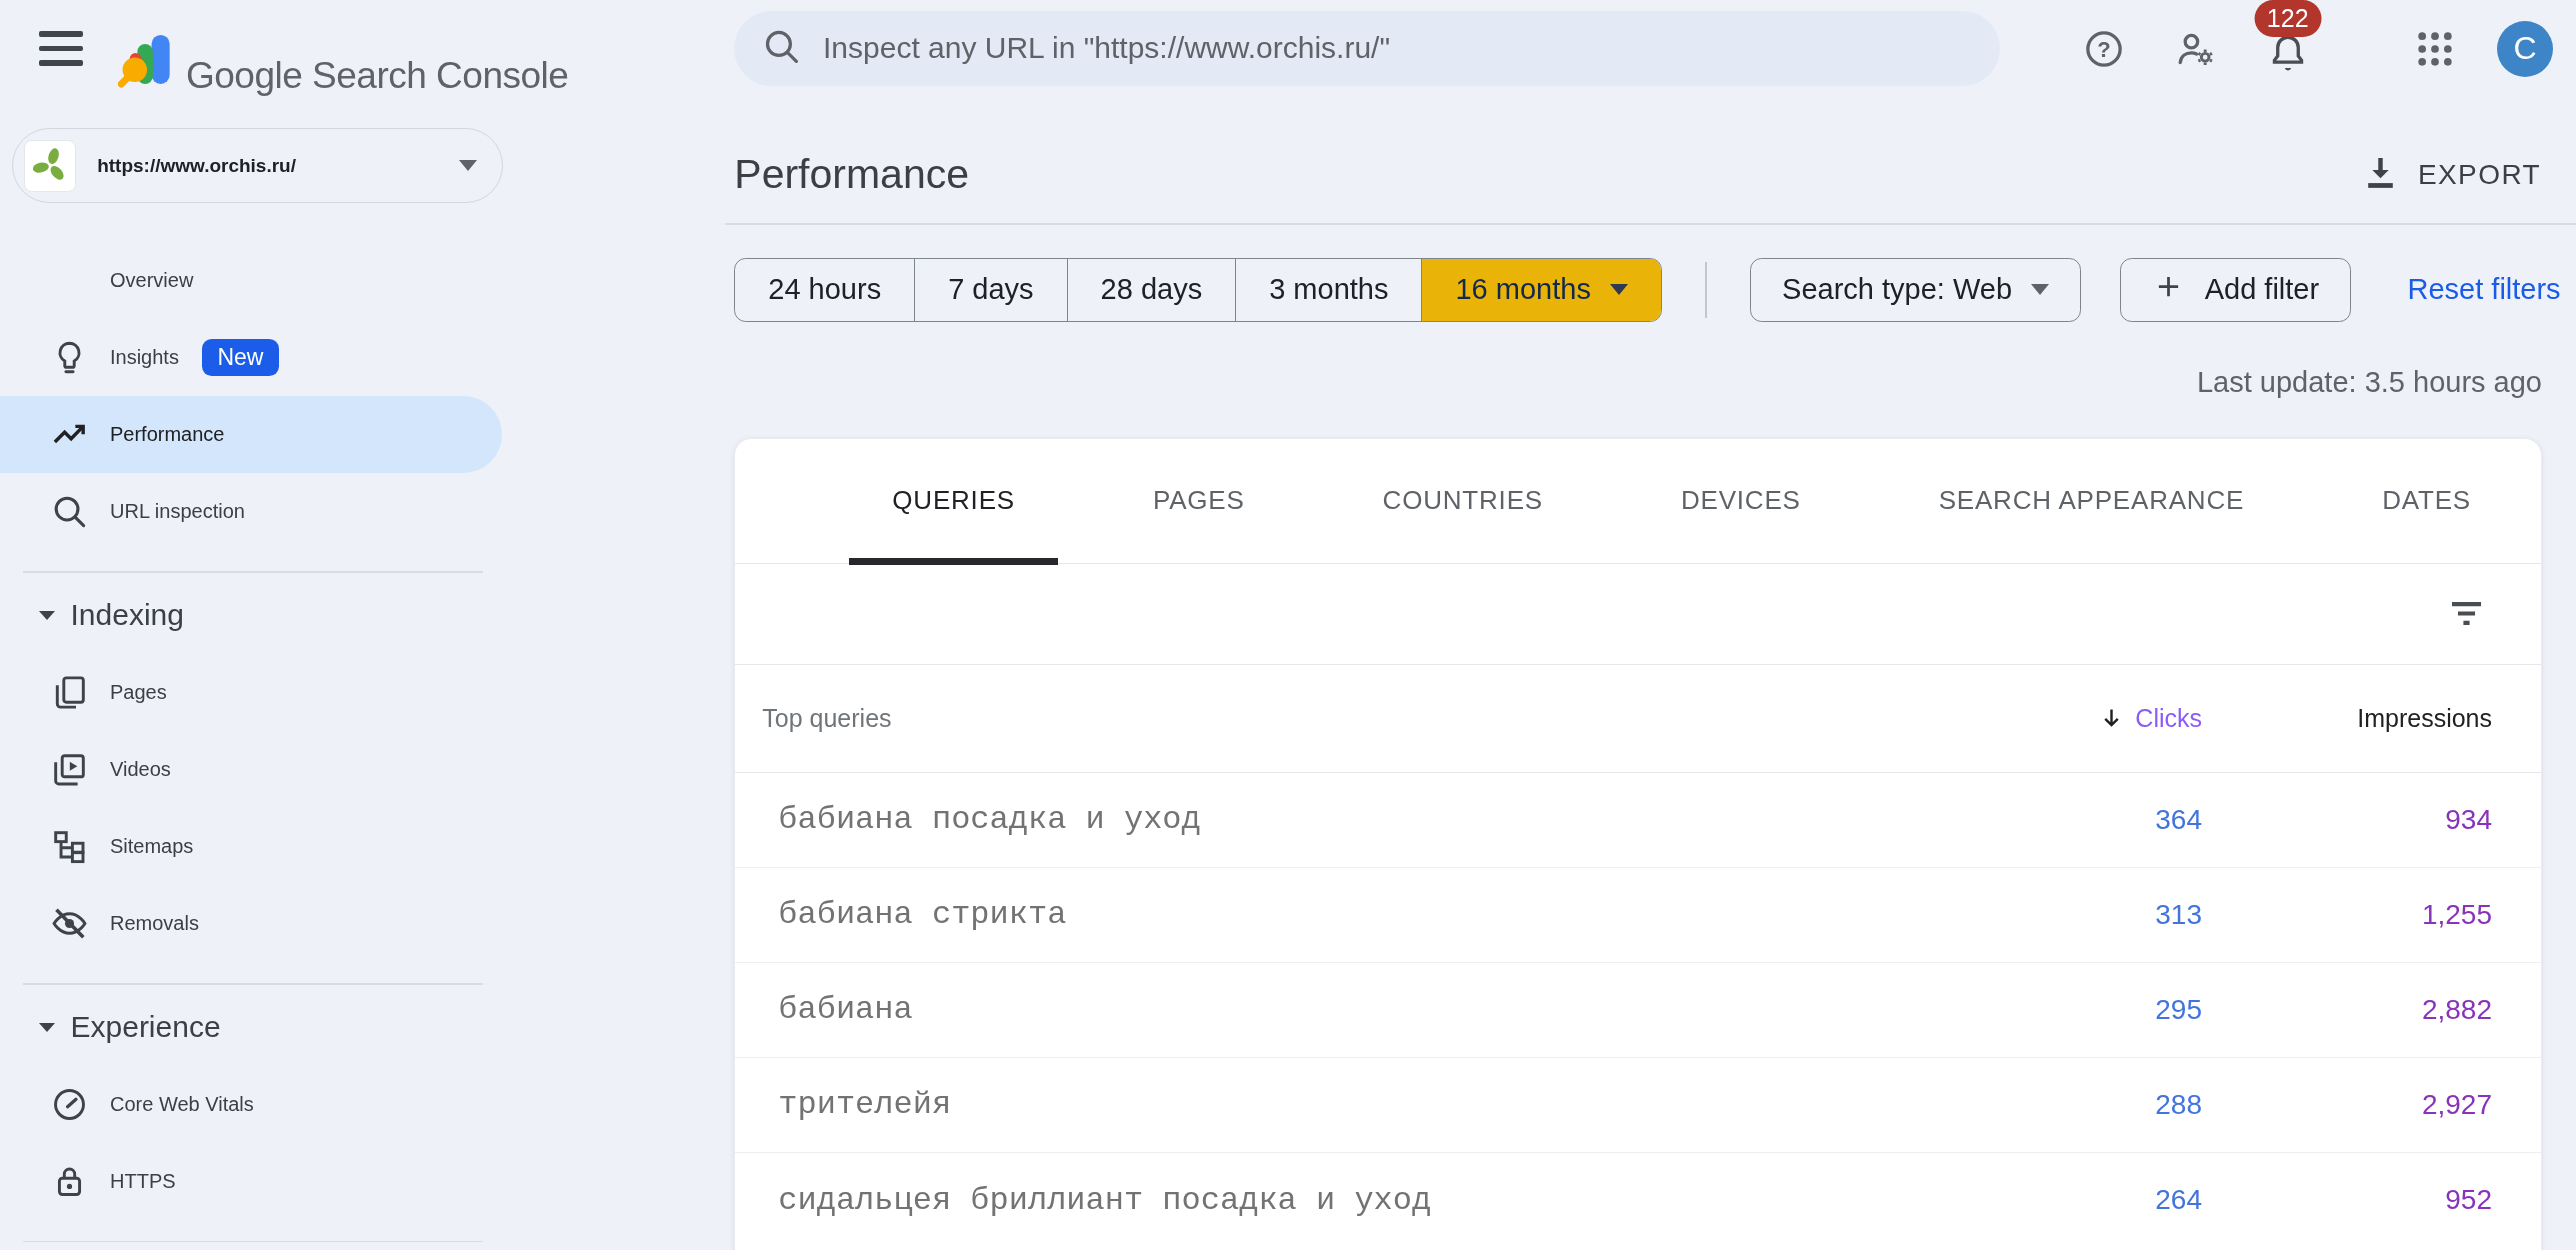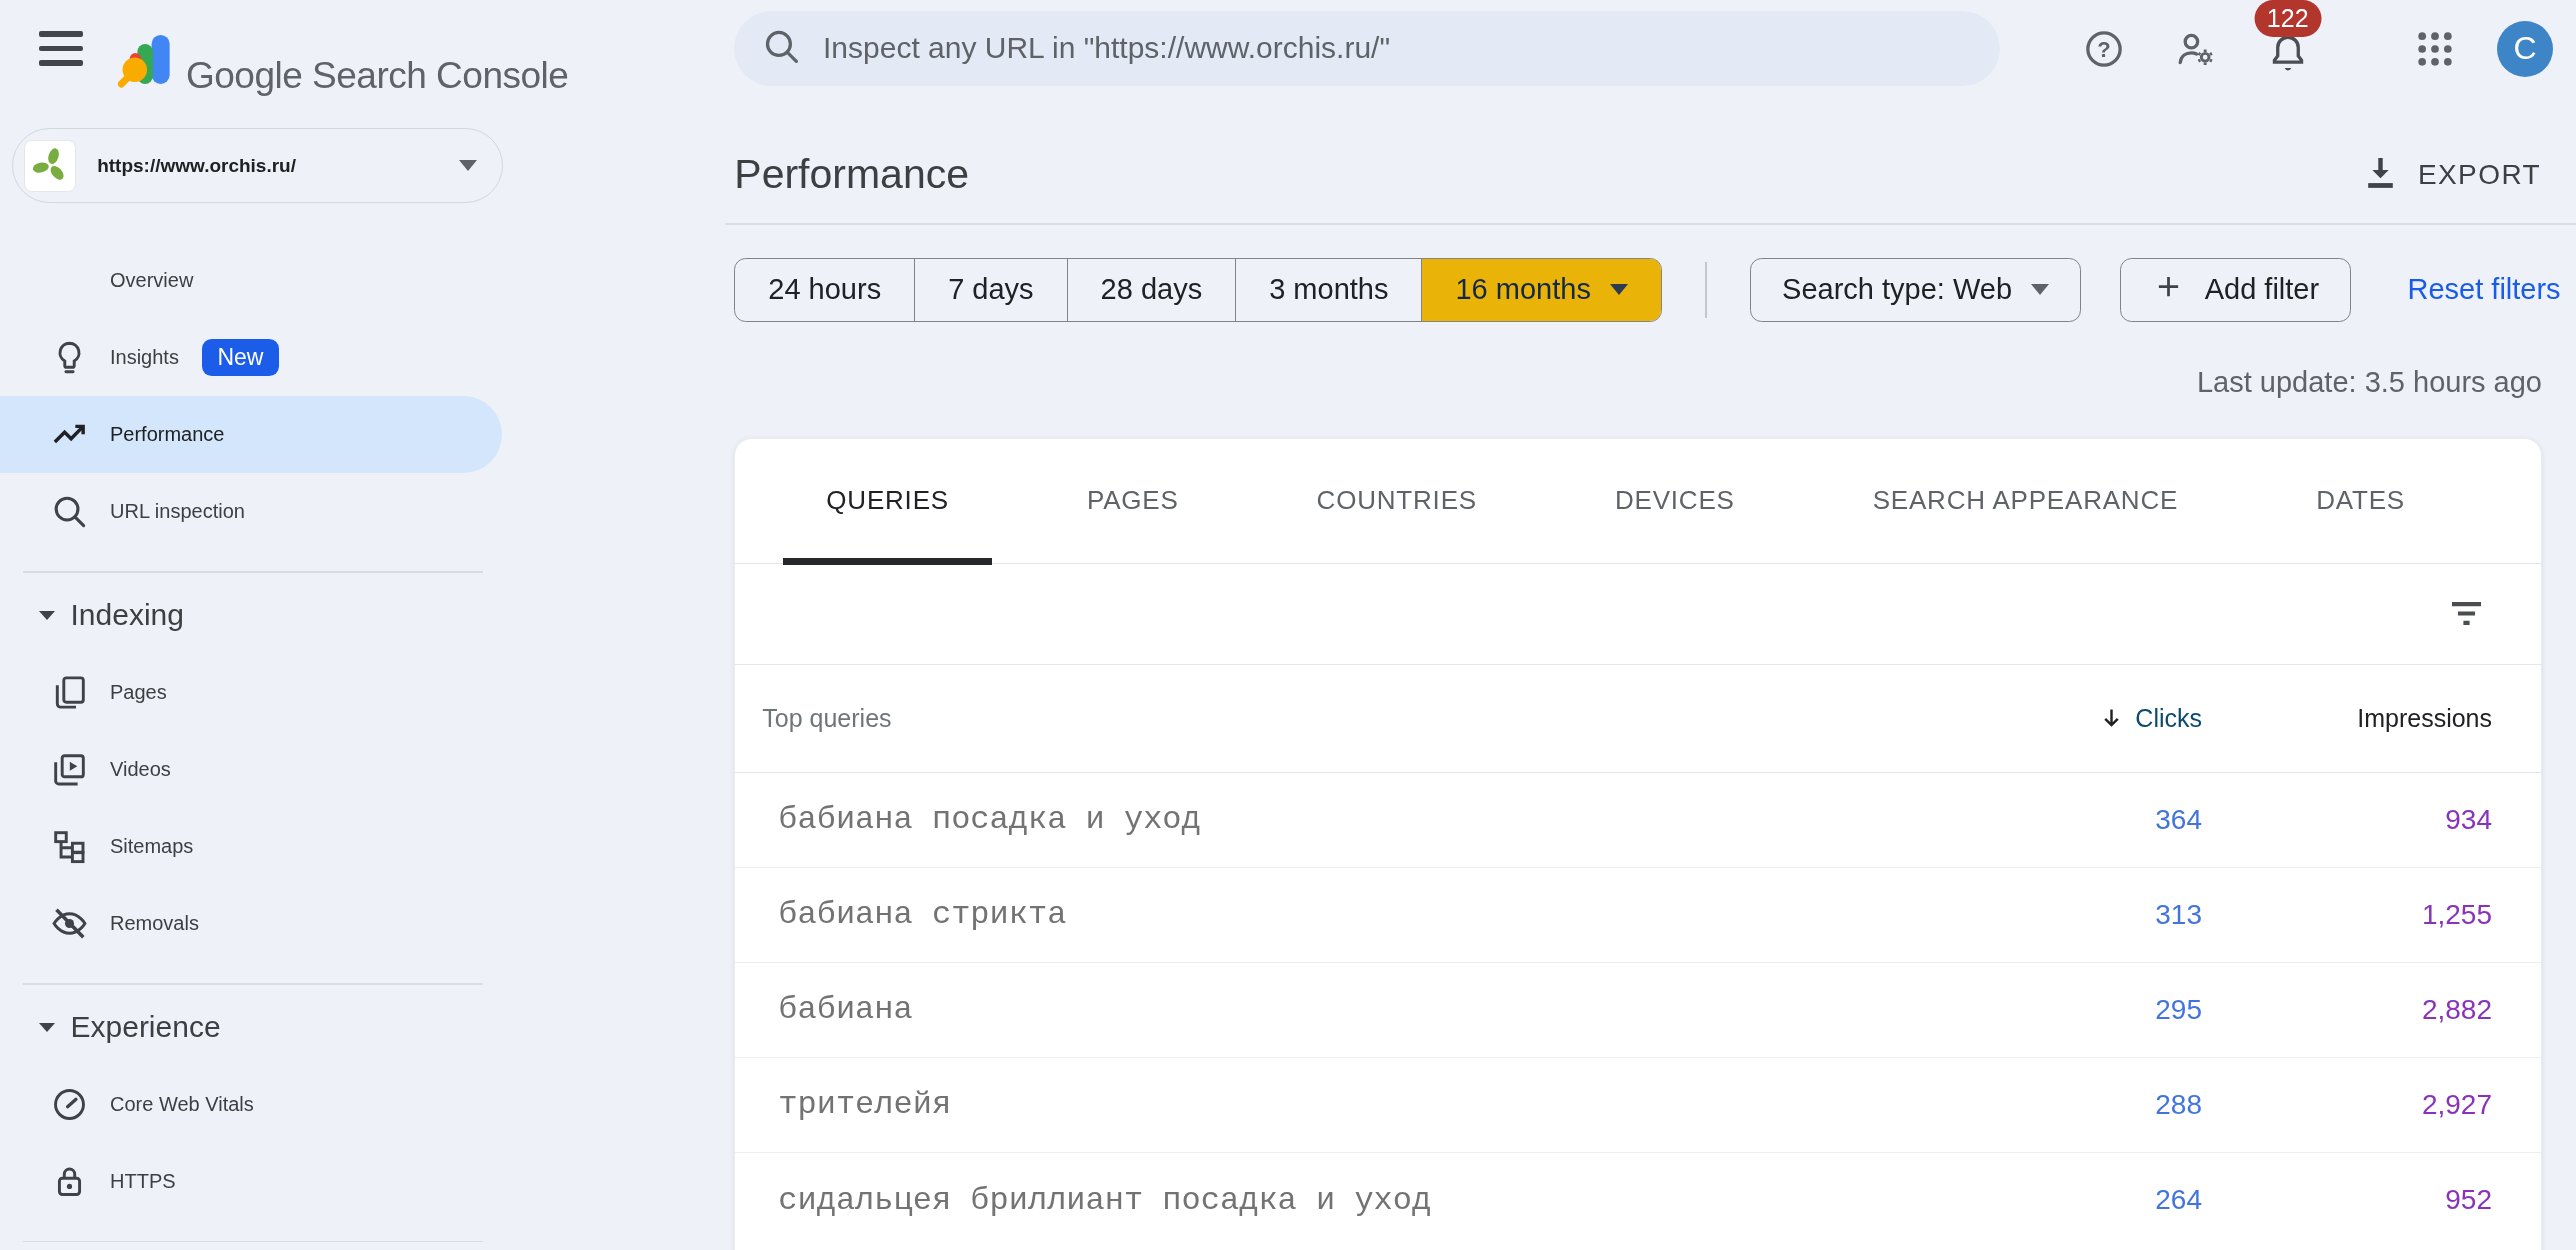--- a/index.html
+++ b/index.html
@@ -75,35 +75,35 @@
   .btn-outline { height: 64px; border: 1.9px solid #7f848a; border-radius: 11.6px; padding: 0 31px;
     display: flex; align-items: center; gap: 19.3px; font-size: 29px; color: #202124;
     margin-right: 27px; cursor: pointer; background: transparent; }
   .reset-link { margin-left: 17.4px; font-size: 29px; font-weight: 500; color: #1a5ce8; cursor: pointer; }
 
   .last-update { margin-top: 44px; text-align: right; padding-right: 34px; font-size: 29px; color: #5f6368; }
 
   .card { margin: 39px 34px 0 19.3px; background: #fff; border: 1px solid #e9ebee;
     border-bottom: none; border-radius: 17.4px 17.4px 0 0; height: 821px;
     box-shadow: 0 1.9px 5.8px rgba(60,64,67,0.10); }
-  .tabs { height: 125px; display: flex; align-items: stretch; padding-left: 48px; gap: 52px;
+  .tabs { height: 125px; display: flex; align-items: stretch; padding-left: 114px; gap: 52px;
     border-bottom: 1.9px solid #e4e6e9; }
   .tab { display: flex; align-items: center; padding: 0 43px; font-size: 26px; letter-spacing: 0.8px;
     font-weight: 500; color: #5f6368; position: relative; cursor: pointer; white-space: nowrap; }
   .tab.active { color: #202124; }
   .tab.active::after { content: ""; position: absolute; left: 0; right: 0; bottom: -1.9px; height: 6.8px; background: #26282b; }
 
   .card-toolbar { height: 101px; display: flex; align-items: center; justify-content: flex-end;
     padding-right: 50px; border-bottom: 1.9px solid #e4e6e9; }
   .filter-icon-btn { width: 50px; height: 50px; display: flex; align-items: center; justify-content: center; cursor: pointer; }
 
   .thead { height: 108px; display: flex; align-items: center; padding: 0 49px 0 27px;
     border-bottom: 1.9px solid #e4e6e9; }
   .th-query { flex: 1; font-size: 25px; color: #70757a; }
-  .th-clicks { width: 271px; text-align: right; font-size: 25px; font-weight: 500; color: #0c4a6e;
+  .th-clicks { width: 271px; text-align: right; font-size: 25px; font-weight: 500; color: #8b5cf6;
     display: flex; justify-content: flex-end; align-items: flex-end; gap: 9.7px; cursor: pointer; }
   .th-impr { width: 290px; text-align: right; font-size: 25px; color: #202124; cursor: pointer; }
 
   .trow { height: 95px; display: flex; align-items: center; padding: 0 49px 0 43px;
     border-bottom: 1.9px solid #edeef0; cursor: pointer; }
   .trow:last-child { border-bottom: none; }
   .td-query { flex: 1; font-size: 32px; color: #737373; font-family: Liberation Mono, monospace; }
   .td-clicks { width: 271px; text-align: right; font-size: 28px; color: #4274dc; }
   .td-impr { width: 290px; text-align: right; font-size: 28px; color: #8933bb; }
 </style>

